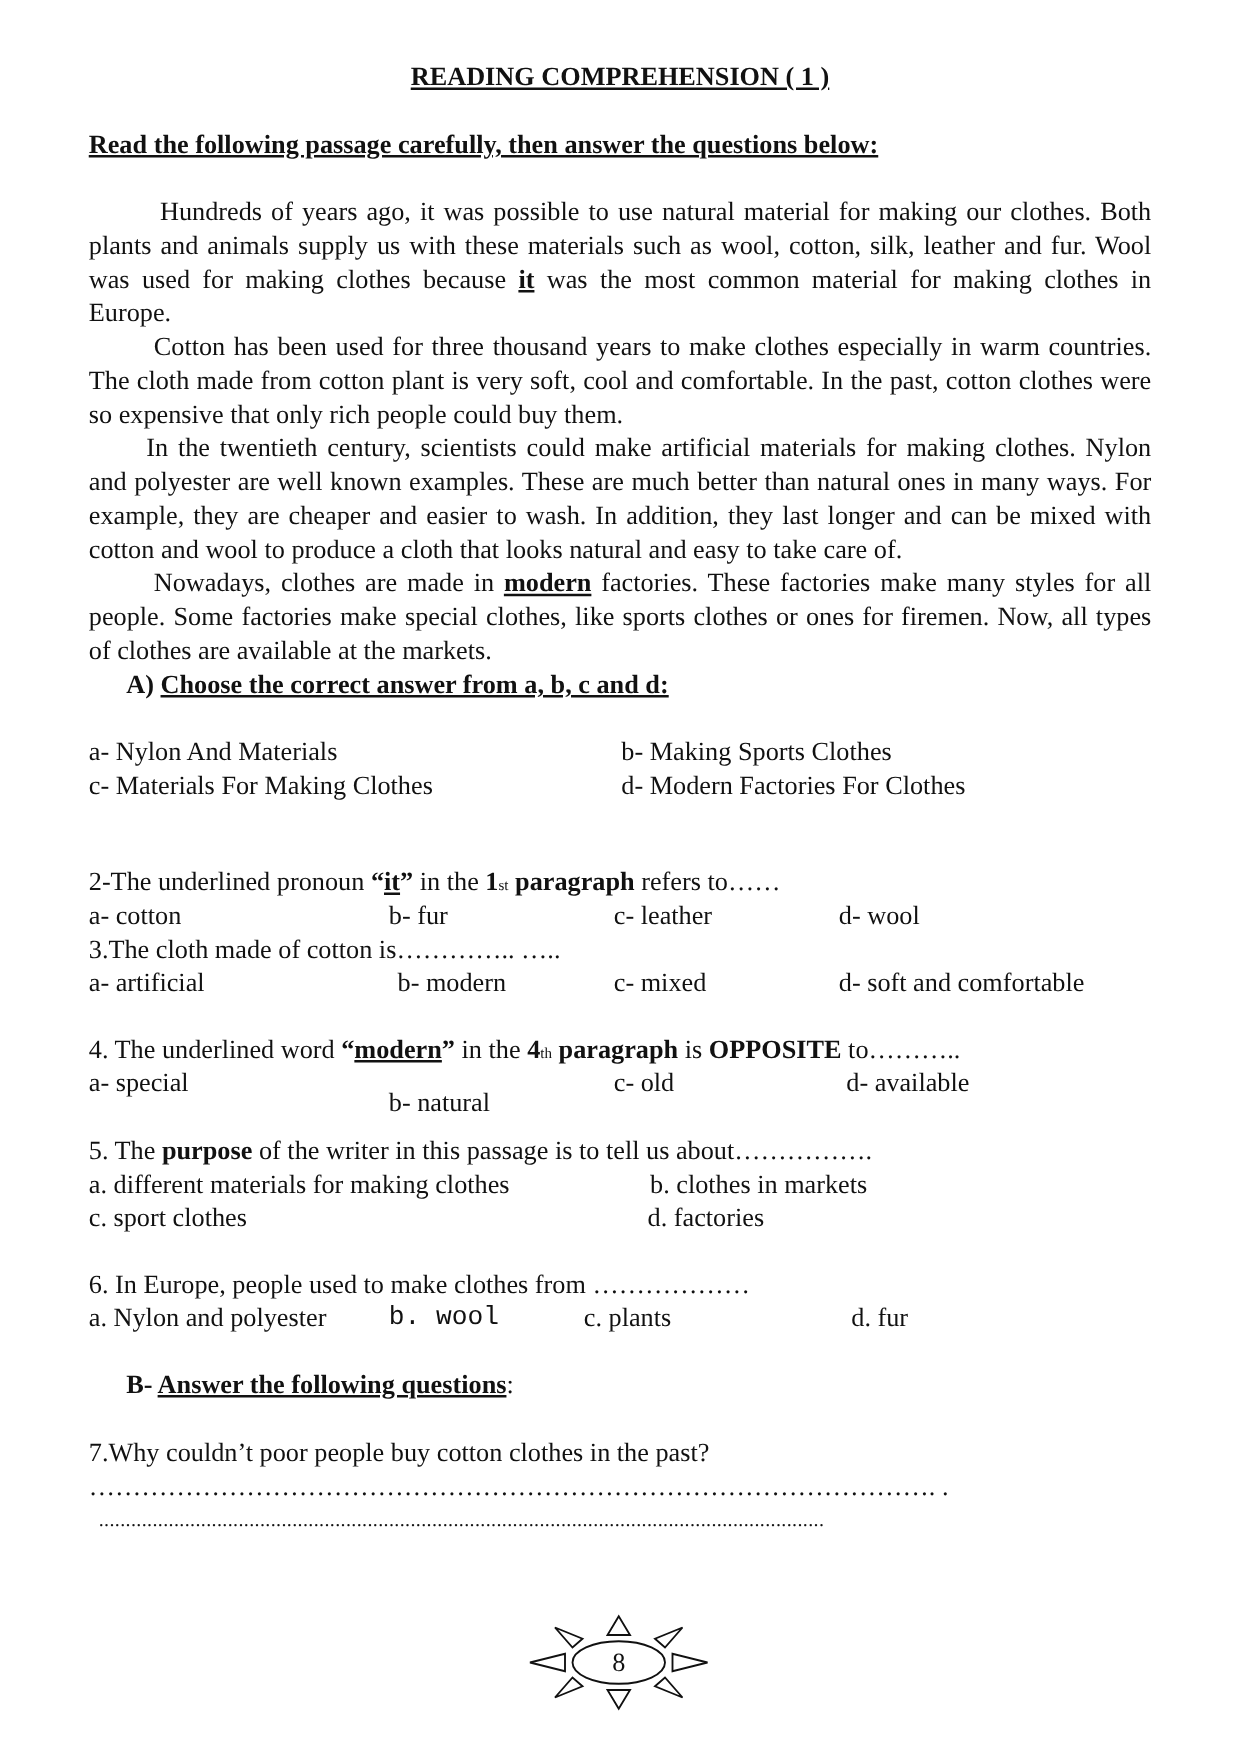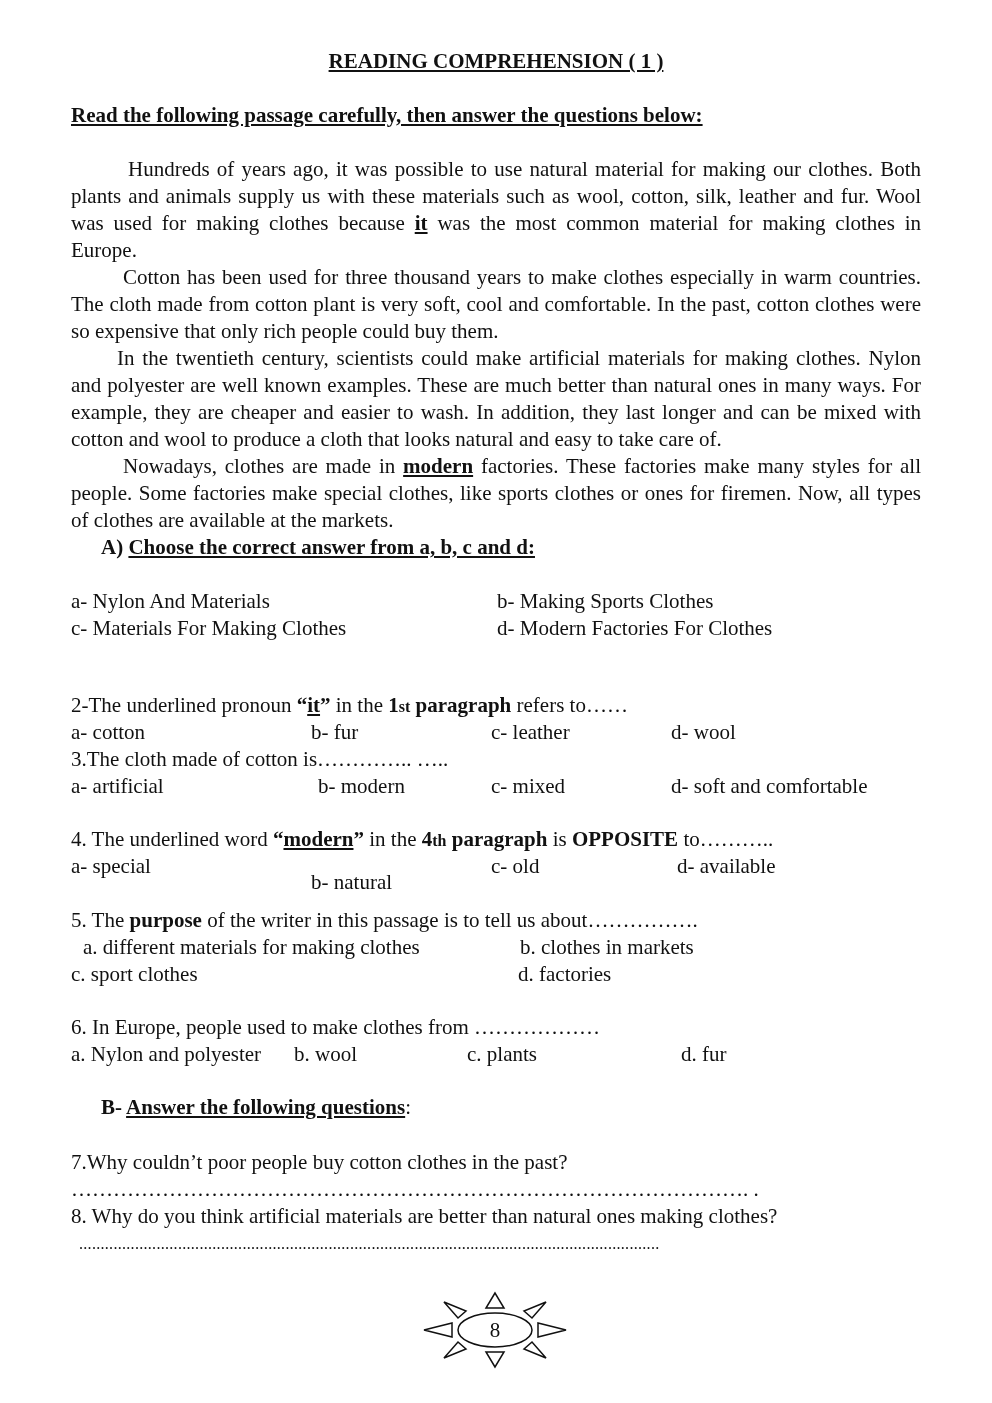--- a/index.html
+++ b/index.html
@@ -51,21 +51,21 @@
     .passage p {
       margin: 0;
       text-align: justify;
     }
     .passage p.p1 { text-indent: 57px; }
     .passage p.p2 { text-indent: 52px; }
     .passage p.p3 { text-indent: 46px; }
     .passage p.p4 { text-indent: 52px; }
     .bu { font-weight: bold; text-decoration: underline; }
     .b { font-weight: bold; }
-    .sub { font-size: 16px; font-weight: bold; }
+    .sub { font-size: 12px; font-weight: normal; }
     .section-head {
       font-weight: bold;
       padding-left: 30px;
     }
     .section-head .u { text-decoration: underline; }
     .block {
       position: absolute;
       left: 0;
       width: 850px;
     }
@@ -156,50 +156,49 @@
       <span class="opt" style="left:0;">a- special</span>
       <span class="opt" style="left:240px;margin-top:16px;">b- natural</span>
       <span class="opt" style="left:420px;">c- old</span>
       <span class="opt" style="left:606px;">d- available</span>
     </div>
   </div>
 
   <div class="block" style="top:907px;">
     <div class="row"><span>5. The </span><span class="b">purpose</span><span> of the writer in this passage is to tell us about…………….</span></div>
     <div class="row">
-      <span class="opt" style="left:12px;font-family:Liberation Serif, serif;">a. different materials for making  clothes</span>
+      <span class="opt" style="left:0;font-family:Liberation Serif, serif;">a. different materials for making  clothes</span>
       <span class="opt" style="left:449px;">b. clothes in markets</span>
     </div>
     <div class="row">
       <span class="opt" style="left:0;">c. sport clothes</span>
       <span class="opt" style="left:447px;">d. factories</span>
     </div>
   </div>
 
   <div class="block" style="top:1014px;">
     <div class="row">6. In Europe, people used to make clothes from ………………</div>
     <div class="row">
       <span class="opt" style="left:0;">a. Nylon and polyester</span>
-      <span class="opt" style="left:223px;">b. wool</span>
+      <span class="opt" style="left:240px;font-family:Liberation Mono, monospace;">b. wool</span>
       <span class="opt" style="left:396px;text-align:right;">c. plants</span>
       <span class="opt" style="left:600px;margin-left:10px;">d. fur</span>
     </div>
   </div>
 
   <div class="block" style="top:1094px;">
     <div class="row section-head"><span>B- </span><span class="u">Answer the following questions</span><span style="font-weight:normal;">:</span></div>
   </div>
 
   <div class="block" style="top:1149px;">
     <div class="row">7.Why couldn’t poor people buy cotton clothes in the past?</div>
     <div class="row dots-line">……………………………………………………………………………………. .</div>
   </div>
 
   <div class="block" style="top:1203px;">
-    <div class="row">8. Why do you think artificial materials are better than natural ones making clothes?</div>
     <div class="row dots-line" style="padding-left:8px; font-size:16px; letter-spacing:0.3px;">.......................................................................................................................................</div>
   </div>
 </div>
 
 <div class="sun">
   <svg width="146" height="80" viewBox="0 0 146 80">
     <g fill="none" stroke="#111" stroke-width="1.5">
       <ellipse cx="73" cy="40" rx="37" ry="17"></ellipse>
 
       <polygon points="73,3 64,18 82,18"></polygon>

